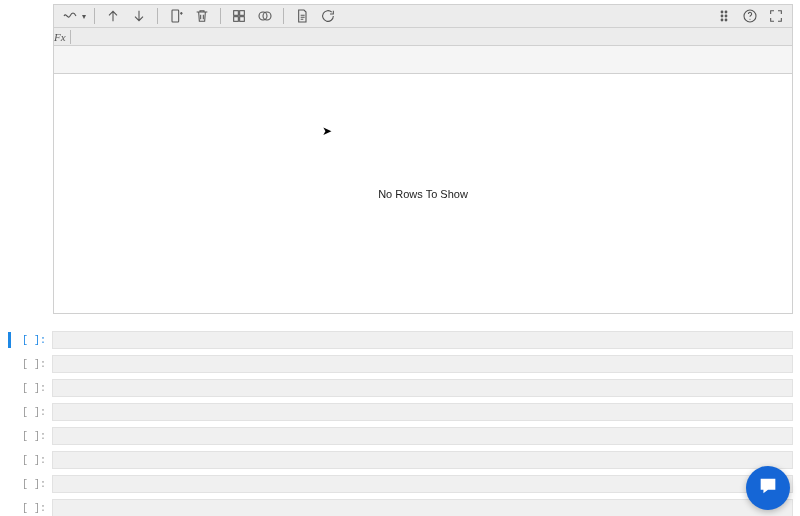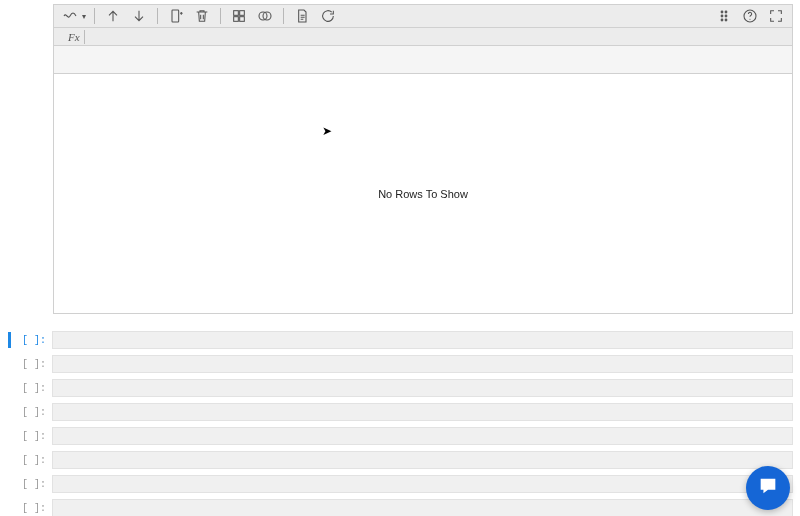--- a/index.html
+++ b/index.html
@@ -24,21 +24,21 @@
   }
   .tb-btn svg { width: 16px; height: 16px; stroke: #555; fill: none; stroke-width: 1.6; }
   .dd { font-size: 8px; color: #555; margin-left: -4px; }
   .fx-bar {
     height: 18px;
     background: #ececec;
     border: 1px solid #d0d0d0;
     border-top: none;
     display: flex;
     align-items: center;
-    padding: 0 14px;
+    padding: 0 0;
     font-size: 11px;
     color: #555;
   }
   .fx-label { font-family: 'Times New Roman', serif; font-style: italic; margin-right: 4px; }
   .fx-input { flex:1; border:none; border-left:1px solid #bbb; padding-left:5px; background:transparent; font-size:11px; height:14px; outline:none; }
   .header-row {
     height: 28px;
     background: #f5f5f5;
     border: 1px solid #d0d0d0;
     border-top: none;

